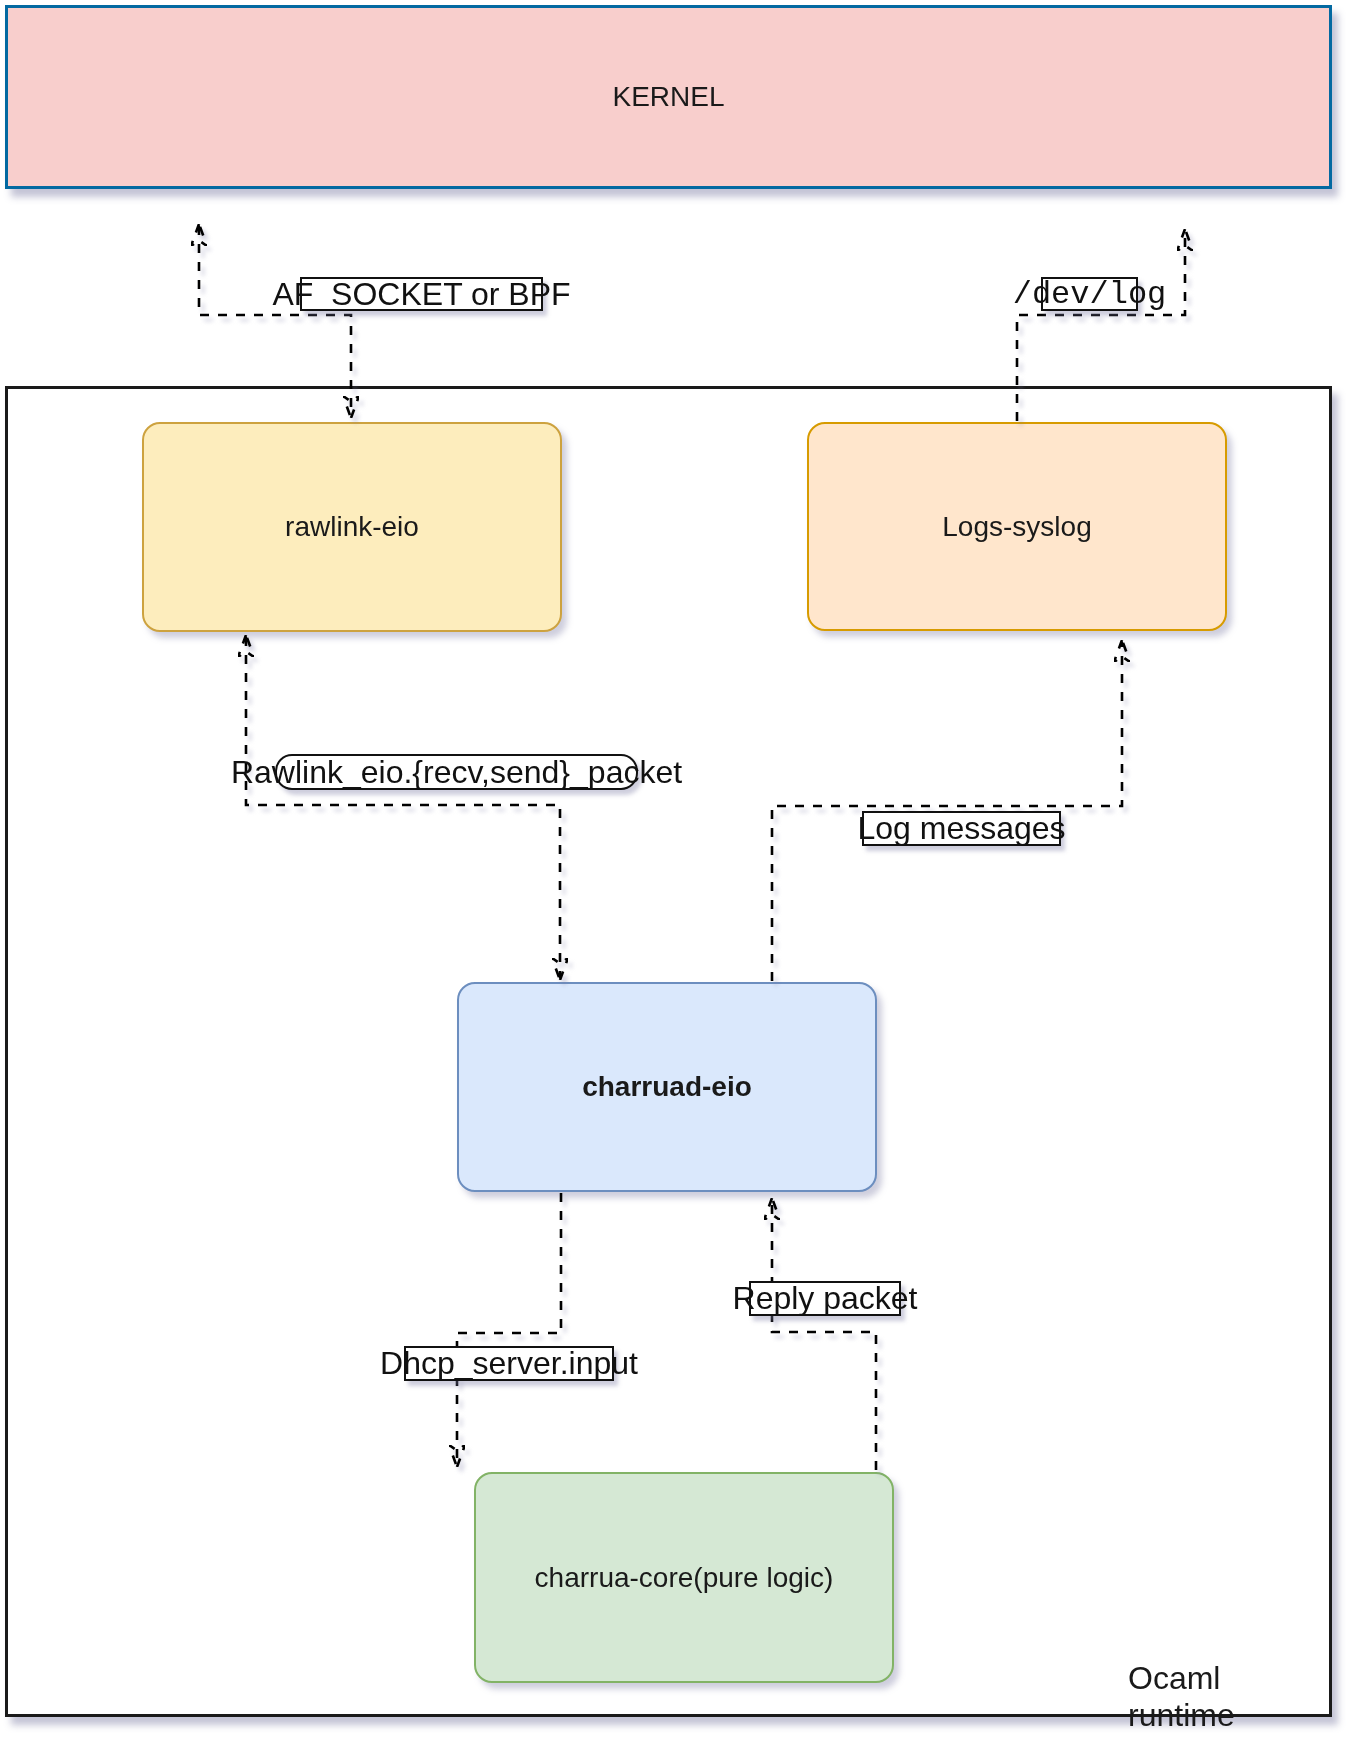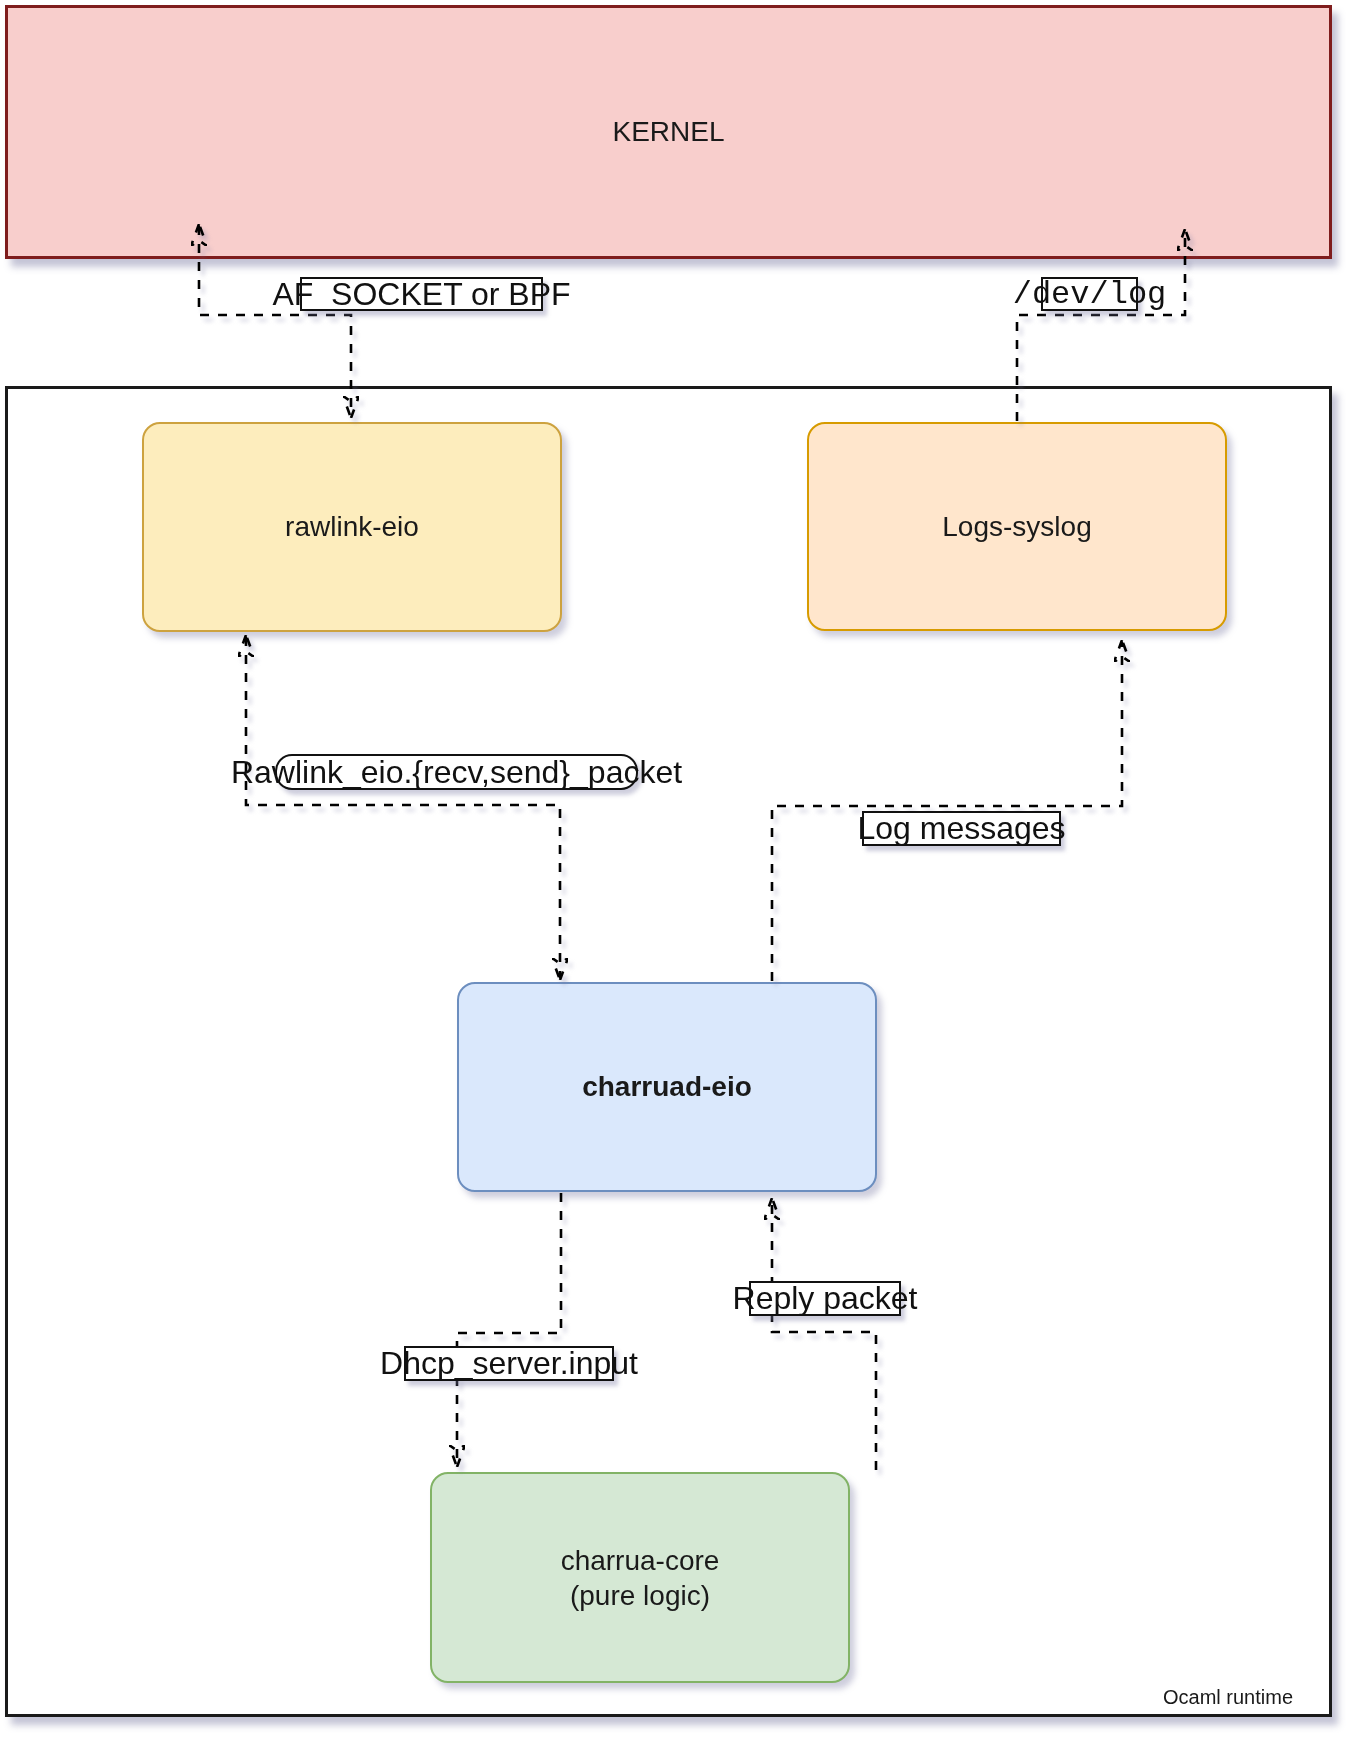--- a/index.html
+++ b/index.html
@@ -2,44 +2,44 @@
 <html><head>
 <meta charset="utf-8">
 <style>
   html,body{margin:0;padding:0;background:#ffffff;}
   body{font-family:"Liberation Sans","DejaVu Sans",sans-serif;color:#1a1a1a;}
   #canvas{position:relative;width:1360px;height:1746px;background:#ffffff;overflow:hidden;}
 
   .shape{position:absolute;box-sizing:border-box;display:flex;align-items:center;justify-content:center;}
 
   #kernel{
-    left:5px;top:5px;width:1327px;height:254px;
-    background:#f8cecc;border:3px solid #7f1d1d;
+    left:5px;top:5px;width:1327px;height:184px;
+    background:#f8cecc;border:3px solid #0369a1;
     box-shadow:6px 8px 7px rgba(125,125,165,.45);
     font-size:28px;
   }
 
   #runtime{
     left:5px;top:386px;width:1327px;height:1331px;
     background:#ffffff;border:3px solid #1a1a1a;
     box-shadow:6px 8px 7px rgba(125,125,165,.45);
   }
   #runtime-label{
     left:1128px;top:1681px;width:200px;height:32px;
-    font-size:20px;
+    font-size:32px;justify-content:flex-end;
   }
 
   .node{
     border-radius:18px;font-size:28px;text-align:center;
     box-shadow:5px 6px 6px rgba(125,125,165,.38);
   }
   #node-rawlink{left:142px;top:422px;width:420px;height:210px;background:#fdedbd;border:2.5px solid #cda23f;}
   #node-logs{left:807px;top:422px;width:420px;height:209px;background:#ffe6cc;border:2.5px solid #d79b00;}
   #node-charruad{left:457px;top:982px;width:420px;height:210px;background:#dae8fc;border:2.5px solid #6c8ebf;font-weight:bold;}
-  #node-core{left:430px;top:1472px;width:420px;height:211px;background:#d5e8d4;border:2.5px solid #82b366;flex-direction:column;line-height:1.25;}
+  #node-core{left:474px;top:1472px;width:420px;height:211px;background:#d5e8d4;border:2.5px solid #82b366;flex-direction:row;line-height:1.25;}
 
   #edges-svg{position:absolute;left:0;top:0;width:1360px;height:1746px;pointer-events:none;}
   #edges-svg path{
     fill:none;stroke:#000000;stroke-width:2.6;stroke-dasharray:9 9;
     filter:drop-shadow(4px 5px 2px rgba(125,125,165,.35));
   }
 
   .edge-label{
     position:absolute;box-sizing:border-box;
     background:#ffffff;border:2.5px solid #111111;

